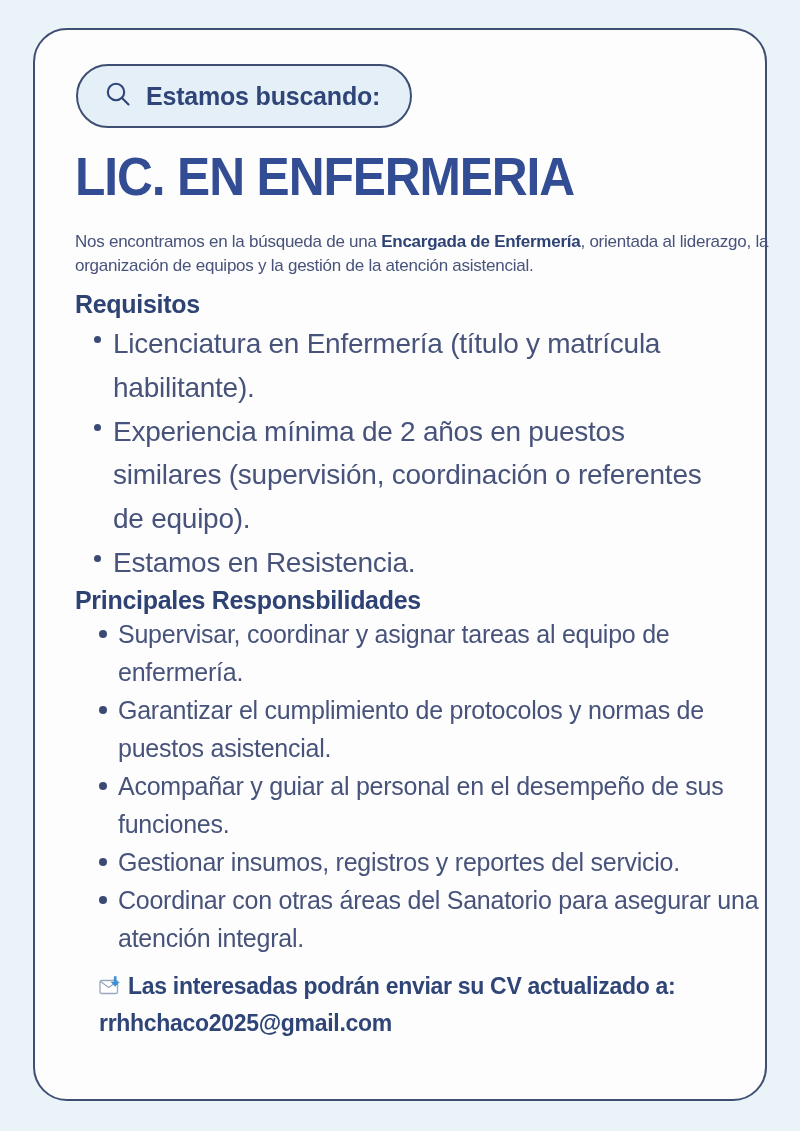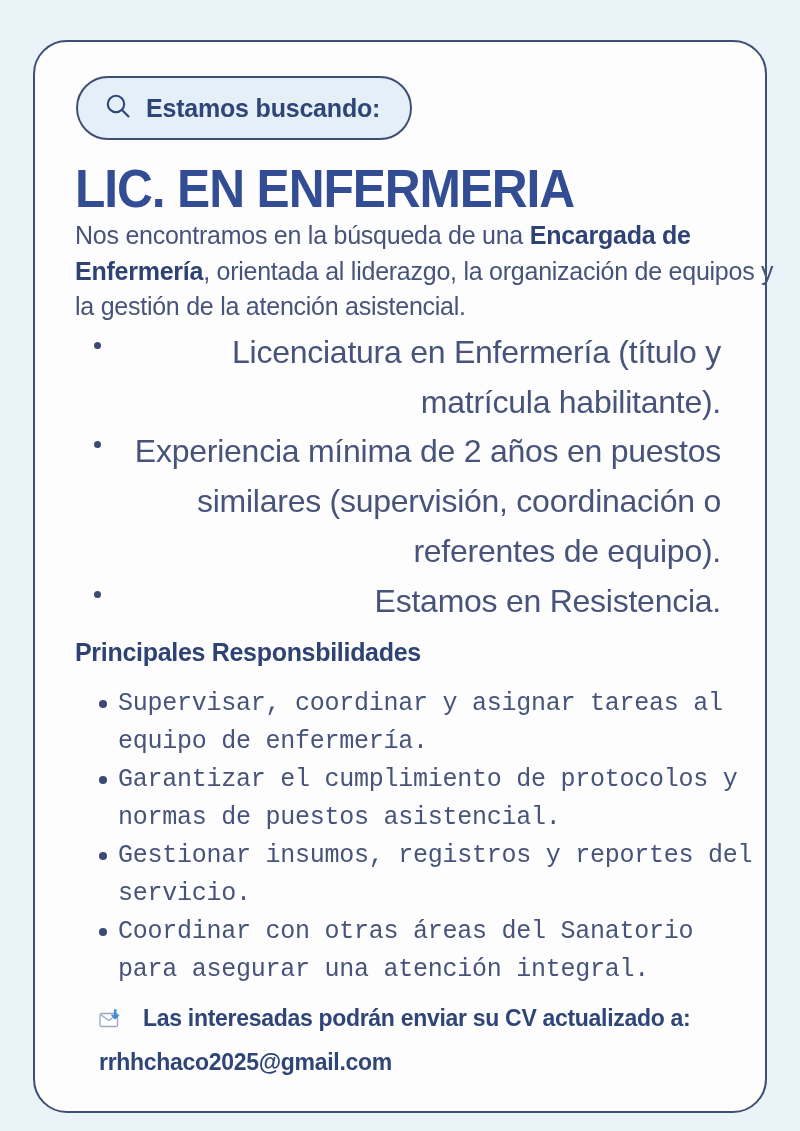--- a/index.html
+++ b/index.html
@@ -13,21 +13,21 @@
   body {
     background: #e9f3f8;
     font-family: "Liberation Sans", "DejaVu Sans", sans-serif;
     -webkit-font-smoothing: antialiased;
     overflow: hidden;
   }
 
   .poster {
     position: absolute;
     left: 33px;
-    top: 40px;
+    top: 28px;
     width: 734px;
     height: 1073px;
     background: #fdfdfd;
     border: 2px solid #3f4f74;
     border-radius: 34px;
     padding: 34px 26px 0 26px;
   }
 
   
   .badge {
@@ -58,38 +58,38 @@
     font-weight: bold;
     color: #334d94;
     letter-spacing: -1.2px;
     transform: scaleX(0.92);
     transform-origin: left center;
     white-space: nowrap;
   }
 
   
   .intro {
-    margin: 2px 0 0 14px;
+    margin: 26px 0 0 14px;
     width: 706px;
-    font-size: 25px;
+    font-size: 17px;
     line-height: 1.42;
     color: #47537a;
     letter-spacing: -0.25px;
   }
   .intro b { color: #2e4374; font-weight: bold; }
 
   
   .section-title {
     margin: 12px 0 0 14px;
     font-size: 25px;
     font-weight: bold;
     color: #2e4374;
     letter-spacing: -0.3px;
   }
-  .section-title.second { margin-top: 11px; }
+  .section-title.second { margin-top: 2px; }
 
   
   ul.bullets {
     list-style: none;
     margin: 3px 0 0 0;
     padding: 0;
   }
   ul.bullets li {
     position: relative;
     padding-left: 52px;
@@ -97,62 +97,61 @@
     letter-spacing: -0.25px;
   }
   ul.bullets li::before {
     content: "";
     position: absolute;
     background: #3b4a75;
     border-radius: 50%;
   }
 
   ul.req li {
-    font-size: 32px;
+    font-size: 28px;
     line-height: 1.56;
     width: 660px;
-    text-align: right;
   }
   ul.req li::before {
     width: 7px; height: 7px;
     left: 33px; top: 14px;
   }
 
-  ul.resp { margin-top: 18px; font-family: Liberation Mono, monospace; }
+  ul.resp { margin-top: 0; }
   ul.resp li {
     font-size: 25px;
     line-height: 1.52;
     padding-left: 57px;
     width: 706px;
   }
   ul.resp li::before {
     width: 8px; height: 8px;
     left: 38px; top: 15px;
   }
 
   
   .contact {
     margin: 14px 0 0 38px;
     width: 680px;
   }
   .contact-line {
     display: flex;
-    align-items: center;
-    gap: 19px;
+    align-items: flex-start;
+    gap: 4px;
   }
   .mail-icon { flex: none; margin-top: 4px; display: block; }
   .contact-head {
     font-size: 23px;
     font-weight: bold;
     color: #2f4577;
     line-height: 1.38;
     letter-spacing: -0.3px;
   }
   .contact-email {
-    margin-top: 12px;
+    margin-top: 5px;
     font-size: 23px;
     font-weight: bold;
     color: #2f4577;
     line-height: 1.38;
     letter-spacing: -0.3px;
   }
 </style>
 </head>
 <body>
 
@@ -165,30 +164,32 @@
         <line x1="18" y1="18" x2="24.5" y2="24.5" stroke="#2f4577" stroke-width="2.1" stroke-linecap="round"></line>
       </svg>
     </span>
     <span class="badge-label">Estamos buscando:</span>
   </div>
 
   <h1 class="headline">LIC. EN ENFERMERIA</h1>
 
   <p class="intro"><span>Nos encontramos en la búsqueda de una </span><b>Encargada de Enfermería</b><span>, orientada al liderazgo, la organización de equipos y la gestión de la atención asistencial.</span></p>
 
+  <h2 class="section-title">Requisitos</h2>
   <ul class="bullets req">
     <li>Licenciatura en Enfermería (título y matrícula habilitante).</li>
     <li>Experiencia mínima de 2 años en puestos similares (supervisión, coordinación o referentes de equipo).</li>
     <li>Estamos en Resistencia.</li>
   </ul>
 
   <h2 class="section-title second">Principales Responsbilidades</h2>
   <ul class="bullets resp">
     <li>Supervisar, coordinar y asignar tareas al equipo de enfermería.</li>
     <li>Garantizar el cumplimiento de protocolos y normas de puestos asistencial.</li>
+    <li>Acompañar y guiar al personal en el desempeño de sus funciones.</li>
     <li>Gestionar insumos, registros y reportes del servicio.</li>
     <li>Coordinar con otras áreas del Sanatorio para asegurar una atención integral.</li>
   </ul>
 
   <div class="contact">
     <div class="contact-line">
       <span class="mail-icon">
         <svg width="25" height="21" viewBox="0 0 25 21" aria-hidden="true">
           <rect x="1" y="5.5" width="17.5" height="13" rx="1.6" fill="#ffffff" stroke="#9aa8bd" stroke-width="1.3"></rect>
           <path d="M1.6 6.4 L9.75 12.6 L17.9 6.4" fill="none" stroke="#9aa8bd" stroke-width="1.3" stroke-linejoin="round"></path>

